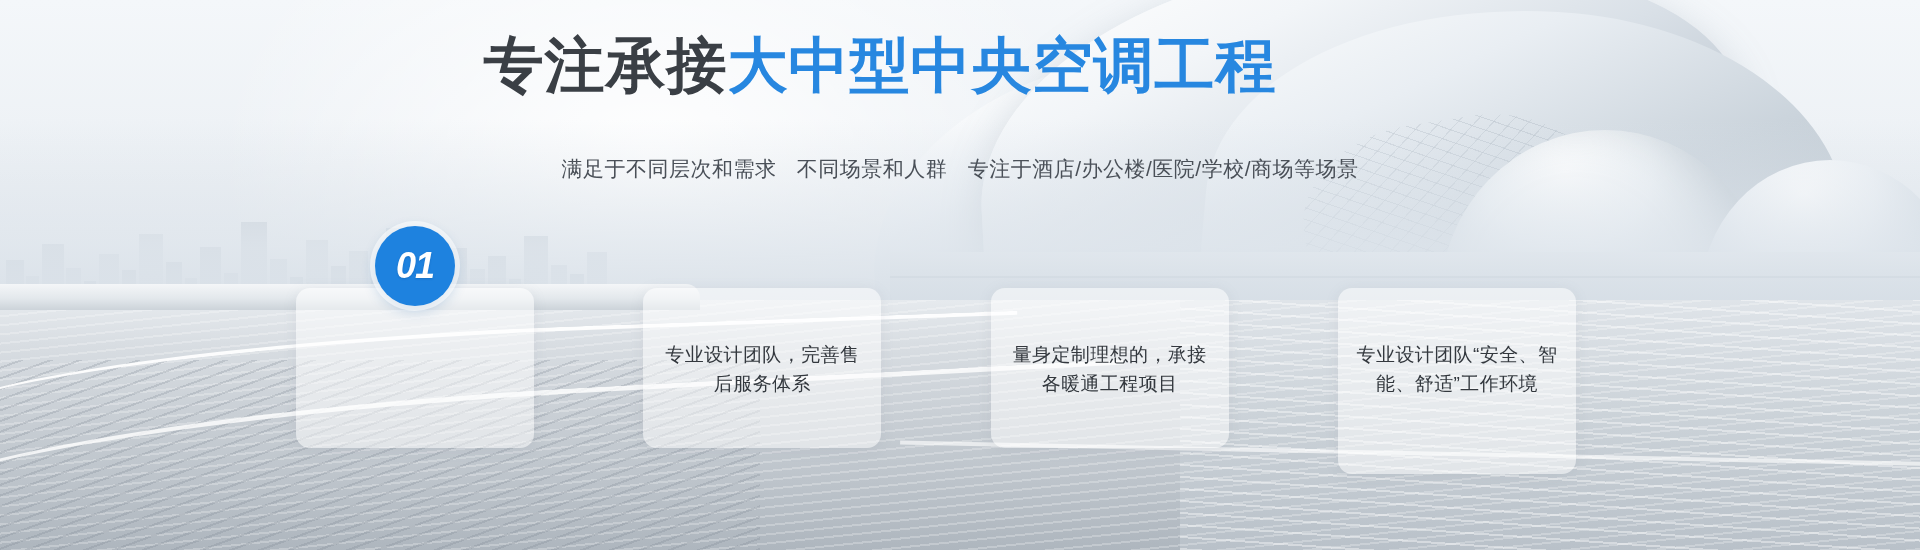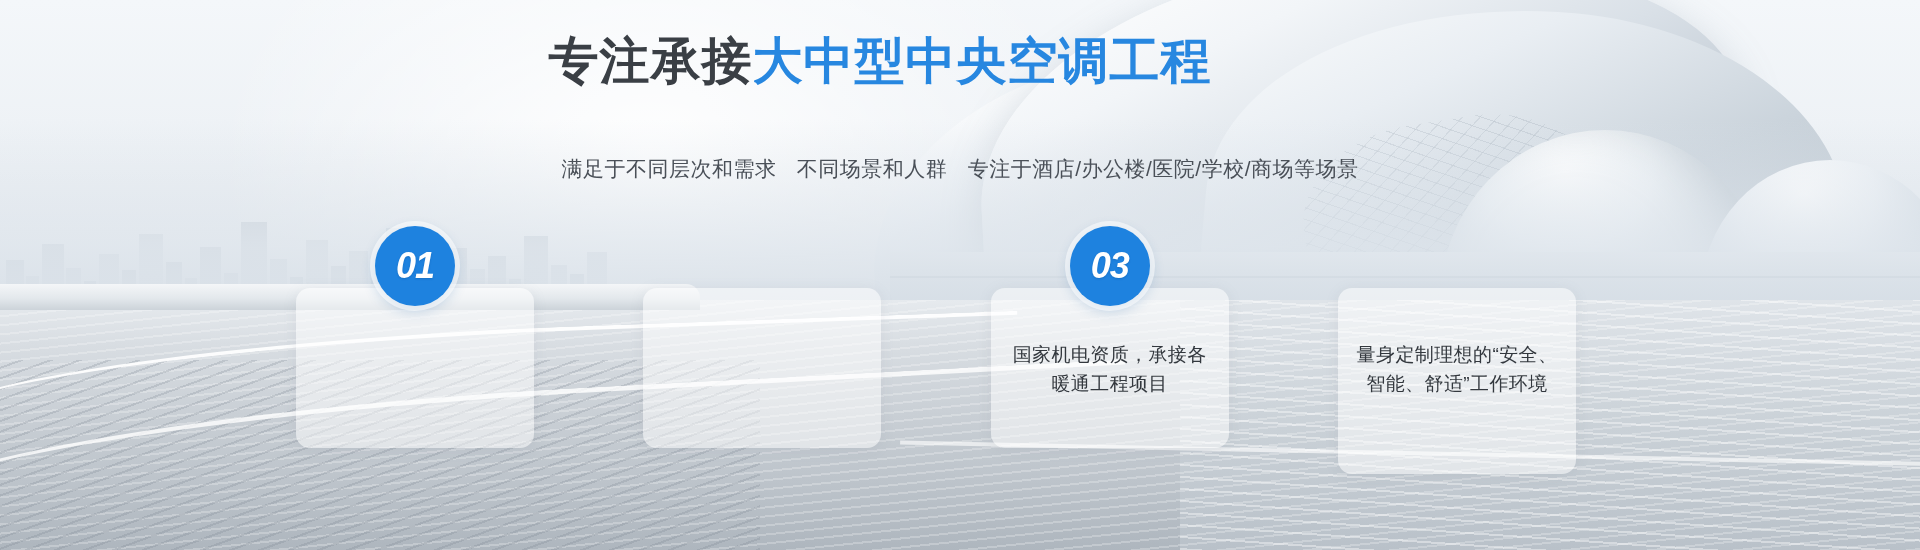--- a/index.html
+++ b/index.html
@@ -127,21 +127,21 @@
     background:linear-gradient(180deg,#dfe4e9 0%,#ccd3d9 45%,#b9c1c9 100%);
   }
   .road-right-lines{
     position:absolute;left:1180px;top:300px;width:740px;height:250px;
     background-image:repeating-linear-gradient(4deg,rgba(255,255,255,.40) 0 2px,rgba(255,255,255,0) 2px 12px);
   }
 
   
   .headline{
     position:absolute;left:0;top:36px;width:1760px;text-align:center;
-    font-size:50px;line-height:1;font-weight:bold;letter-spacing:1px;
+    font-size:60px;line-height:1;font-weight:bold;letter-spacing:1px;
     white-space:nowrap;
   }
   .headline .dark{color:#3a3f45;}
   .headline .blue{color:#2787e0;}
 
   .subline{
     position:absolute;left:0;top:155px;width:1920px;text-align:center;
     font-size:21px;line-height:1.3;color:#4a5058;letter-spacing:.5px;
     white-space:nowrap;
   }
@@ -255,28 +255,26 @@
 
   <div class="cards">
 
     <div class="card">
       <div class="badge">
         <span>01</span>
       </div>
     </div>
 
     <div class="card">
+      <div class="card-text">专业设计团队，完善售后服务体系</div>
     </div>
 
     <div class="card">
-      <div class="badge">
-        <span>03</span>
-      </div>
-      <div class="card-text">国家机电资质，承接各暖通工程项目</div>
+      <div class="card-text">量身定制理想的，承接各暖通工程项目</div>
     </div>
 
     <div class="card tall">
-      <div class="card-text">量身定制理想的“安全、智能、舒适”工作环境</div>
+      <div class="card-text">专业设计团队“安全、智能、舒适”工作环境</div>
     </div>
 
   </div>
 
 </div>
 
 </body></html>

